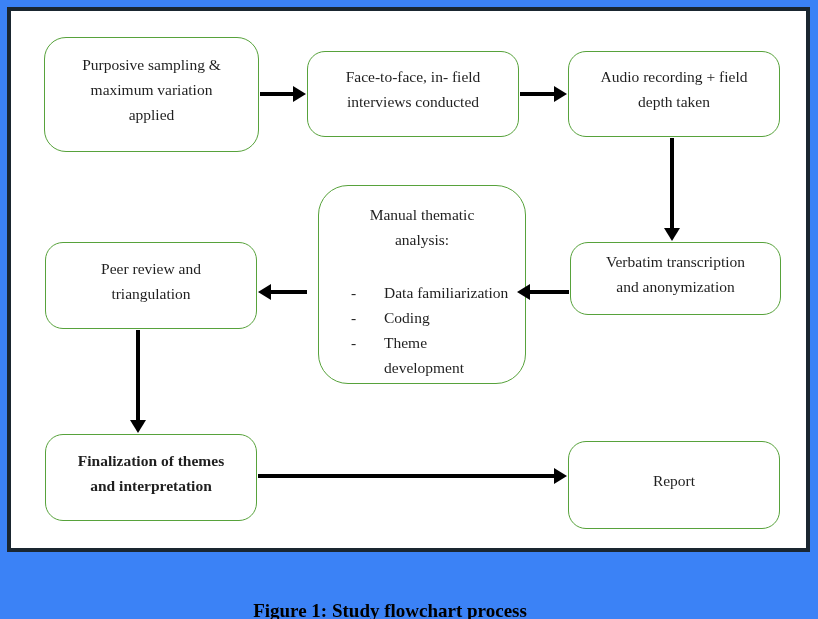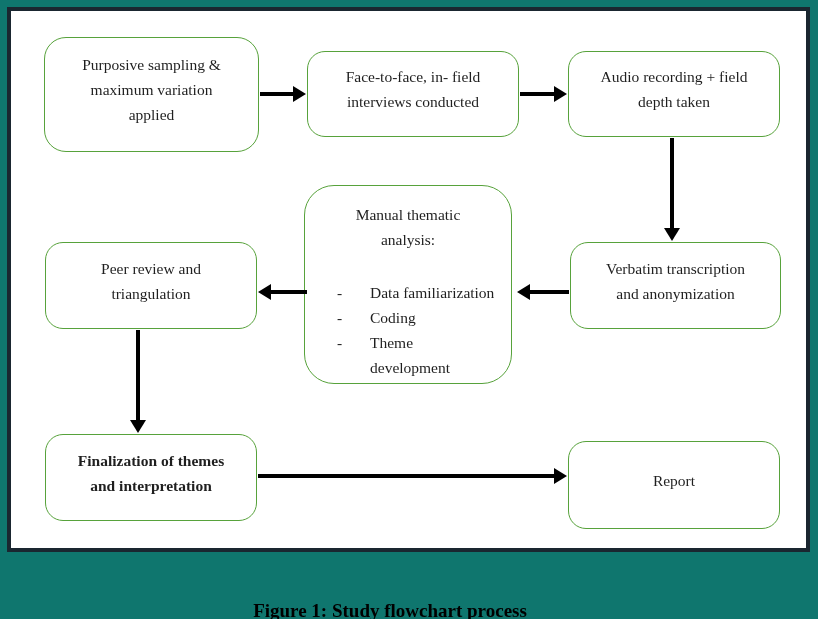--- a/index.html
+++ b/index.html
@@ -1,20 +1,20 @@
 <!DOCTYPE html>
 <html><head>
 <meta charset="utf-8">
 <style>
   html, body { margin: 0; padding: 0; background: #ffffff; }
   .stage {
     position: relative;
     width: 818px;
     height: 619px;
-    background: #0f766e;
+    background: #3b82f6;
     font-family: "Liberation Serif", serif;
     color: #1f1f1f;
     overflow: hidden;
   }
   .frame {
     position: absolute;
     left: 7px; top: 7px;
     width: 795px; height: 537px;
     border: 4px solid #1a2630;
     background: #ffffff;
@@ -35,21 +35,21 @@
     padding-bottom: 10px;
     box-sizing: border-box;
   }
   .text-line { white-space: nowrap; }
 
   #box-purposive   { left: 40px;  top: 33px;  width: 215px; height: 115px; border-radius: 22px; }
   #box-interviews  { left: 303px; top: 47px;  width: 212px; height: 86px; }
   #box-audio       { left: 564px; top: 47px;  width: 212px; height: 86px; }
   #box-manual      { left: 304px; top: 181px; width: 208px; height: 199px; border-radius: 30px;
                      display: block; padding: 0; text-align: left; }
-  #box-verbatim    { left: 566px; top: 238px; width: 211px; height: 87px; }
+  #box-verbatim    { left: 566px; top: 238px; width: 211px; height: 73px; }
   #box-peer        { left: 41px;  top: 238px; width: 212px; height: 87px; align-items: center; }
   #box-final       { left: 41px;  top: 430px; width: 212px; height: 87px; font-weight: bold; }
   #box-report      { left: 564px; top: 429px; width: 212px; height: 88px; margin-top: 8px; }
 
   .manual-title { padding-top: 16px; text-align: center; }
   .manual-bullets { margin-top: 28px; }
   .bullet-row { display: flex; margin-left: 32px; }
   .bullet-marker { width: 33px; flex: none; text-align: left; }
   .bullet-text { flex: none; white-space: nowrap; }
 
@@ -112,21 +112,21 @@
     <div class="box" id="box-interviews" style="left:296px;top:40px;">
       <div class="text-line">Face-to-face, in- field</div>
       <div class="text-line">interviews conducted</div>
     </div>
 
     <div class="box" id="box-audio" style="left:557px;top:40px;">
       <div class="text-line">Audio recording + field</div>
       <div class="text-line">depth taken</div>
     </div>
 
-    <div class="box" id="box-manual" style="left:293px;top:174px;">
+    <div class="box" id="box-manual" style="left:307px;top:174px;">
       <div class="manual-title">
         <div class="text-line">Manual thematic</div>
         <div class="text-line">analysis:</div>
       </div>
       <div class="manual-bullets">
         <div class="bullet-row">
           <span class="bullet-marker">-</span>
           <span class="bullet-text">Data familiarization</span>
         </div>
         <div class="bullet-row">

